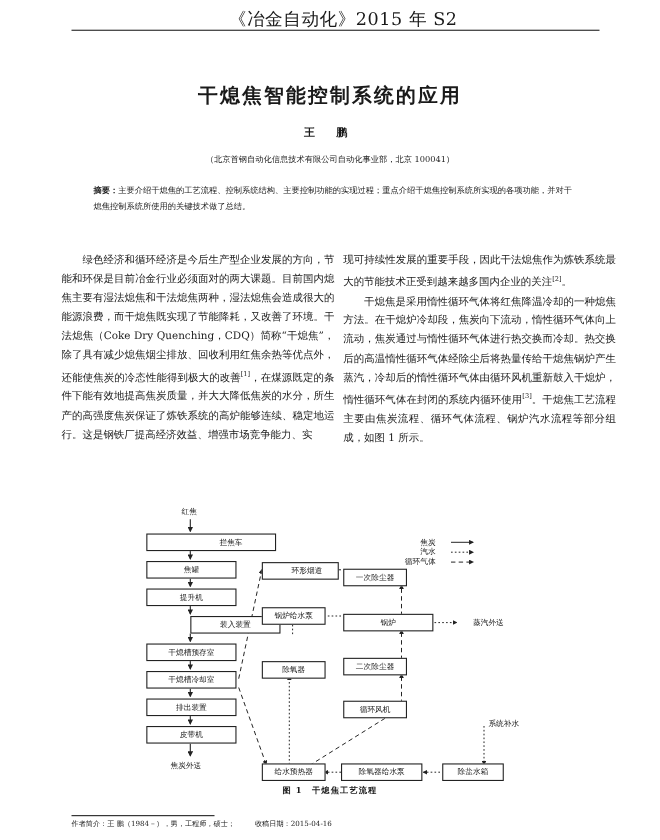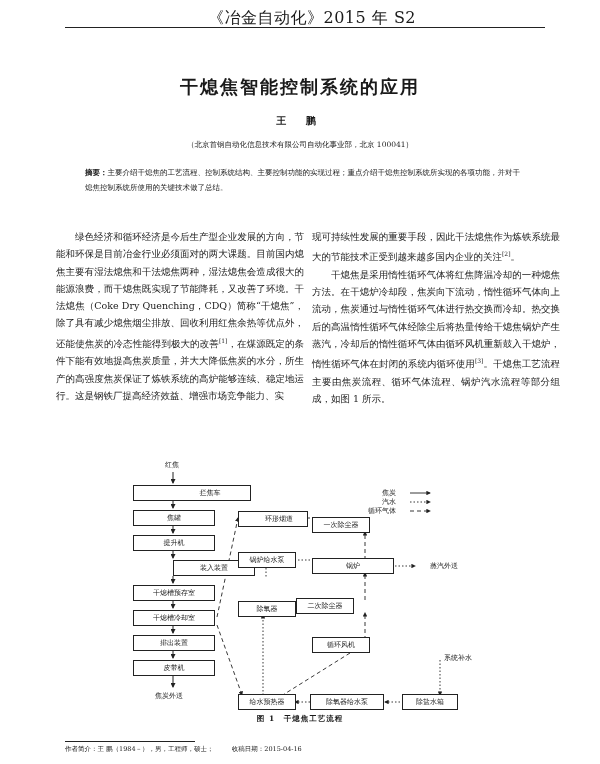--- a/index.html
+++ b/index.html
@@ -115,21 +115,21 @@
   <div class="box" style="left:3px;top:205px;width:80px;">皮带机</div>
   <div class="lbl" style="left:25px;top:236px;">焦炭外送</div>
 
   <div class="box" style="left:108px;top:56px;width:56px;padding-left:12px;">环形烟道</div>
   <div class="box" style="left:108px;top:97px;width:56px;">锅炉给水泵</div>
   <div class="box" style="left:108px;top:146px;width:56px;">除氧器</div>
   <div class="box" style="left:108px;top:239px;width:56px;">给水预热器</div>
 
   <div class="box" style="left:182px;top:62px;width:56px;">一次除尘器</div>
   <div class="box" style="left:182px;top:103px;width:80px;">锅炉</div>
-  <div class="box" style="left:166px;top:143px;width:56px;">二次除尘器</div>
+  <div class="box" style="left:182px;top:143px;width:56px;">二次除尘器</div>
   <div class="box" style="left:182px;top:182px;width:56px;">循环风机</div>
 
   <div class="box" style="left:180px;top:239px;width:72px;">除氧器给水泵</div>
   <div class="box" style="left:272px;top:239px;width:54px;">除盐水箱</div>
 
   <div class="lbl" style="left:300px;top:106px;">蒸汽外送</div>
   <div class="lbl" style="left:314px;top:198px;">系统补水</div>
 
   <div class="lbl" style="left:252px;top:33px;">焦炭</div>
   <div class="lbl" style="left:252px;top:42px;">汽水</div>

